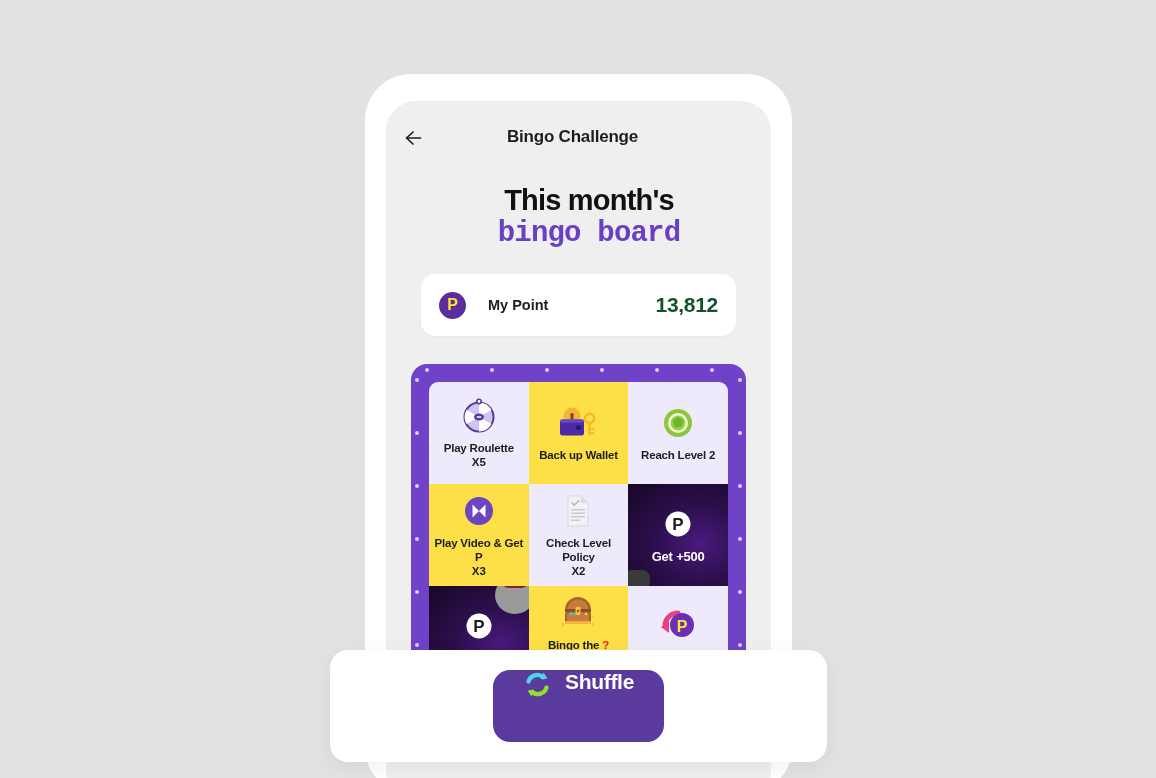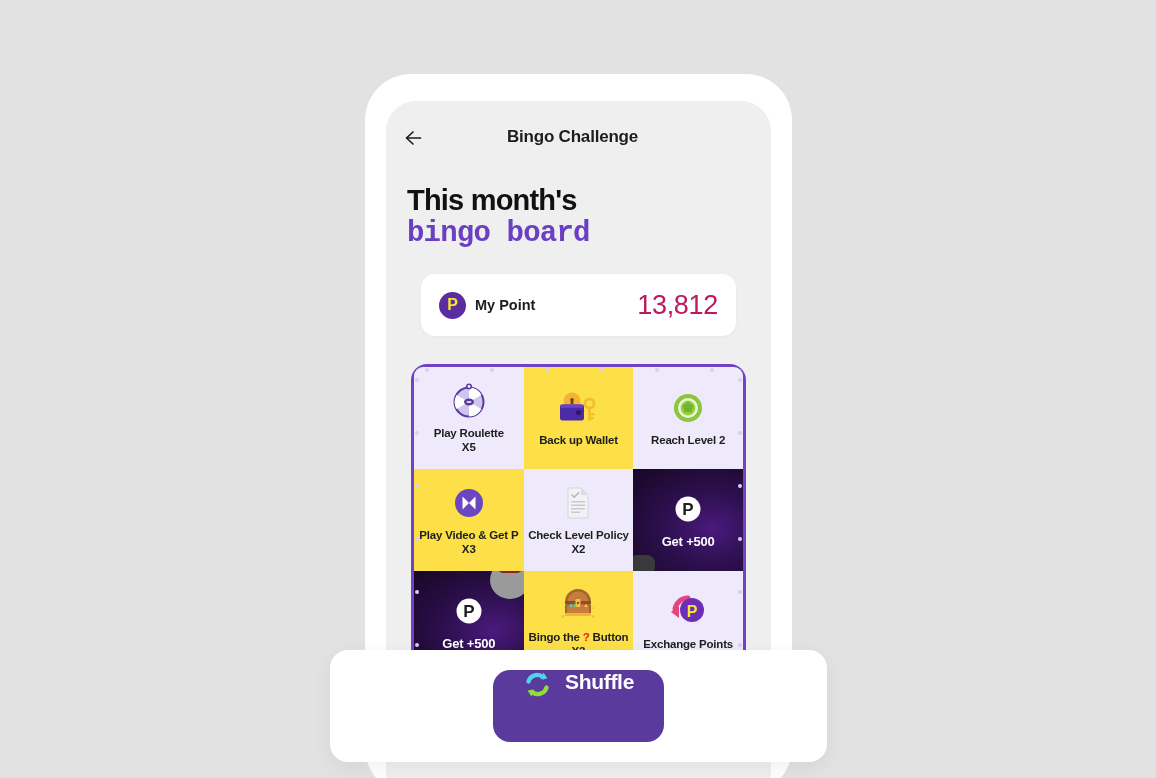--- a/index.html
+++ b/index.html
@@ -40,21 +40,21 @@
     cursor: pointer;
   }
   .nav-title {
     position: absolute; left: 0; right: 12px; top: 26px;
     text-align: center;
     font-size: 17px; font-weight: bold; color: #1d1d1d;
     letter-spacing: -0.2px;
   }
 
   
-  .headline { text-align: left; margin-top: 6px; margin-left: 21px; }
+  .headline { text-align: center; margin-top: 6px; margin-left: 21px; }
   .headline .line1 {
     font-size: 29px; font-weight: bold; color: #111111;
     letter-spacing: -0.8px; line-height: 1.18;
   }
   .headline .line2 {
     font-size: 29px; font-weight: bold; color: #6b3fc4;
     letter-spacing: -0.8px; line-height: 1.18; font-family: Liberation Mono, monospace;
   }
 
   
@@ -69,36 +69,36 @@
   }
   .p-badge {
     width: 27px; height: 27px; border-radius: 50%;
     background: #5b2d9e;
     display: flex; align-items: center; justify-content: center;
     font-size: 16px; font-weight: bold; color: #f7e733;
     line-height: 1;
     flex: 0 0 auto;
   }
   .point-label {
-    margin-left: 9px;
+    margin-left: 22px;
     font-size: 14.5px; font-weight: bold; color: #1d1d1d;
   }
   .point-value {
     margin-left: auto;
-    font-size: 27px; font-weight: normal; color: #be185d;
+    font-size: 21px; font-weight: bold; color: #14532d;
     letter-spacing: -0.3px;
   }
 
   
   .board {
     position: relative;
     margin: 28px 25px 0 25px;
     background: #6f42c8;
     border-radius: 16px;
-    padding: 3px;
+    padding: 18px;
   }
   .board-inner {
     display: grid;
     grid-template-columns: repeat(3, 1fr);
     border-radius: 9px;
     overflow: hidden;
   }
   .cell {
     position: relative;
     height: 102px;

